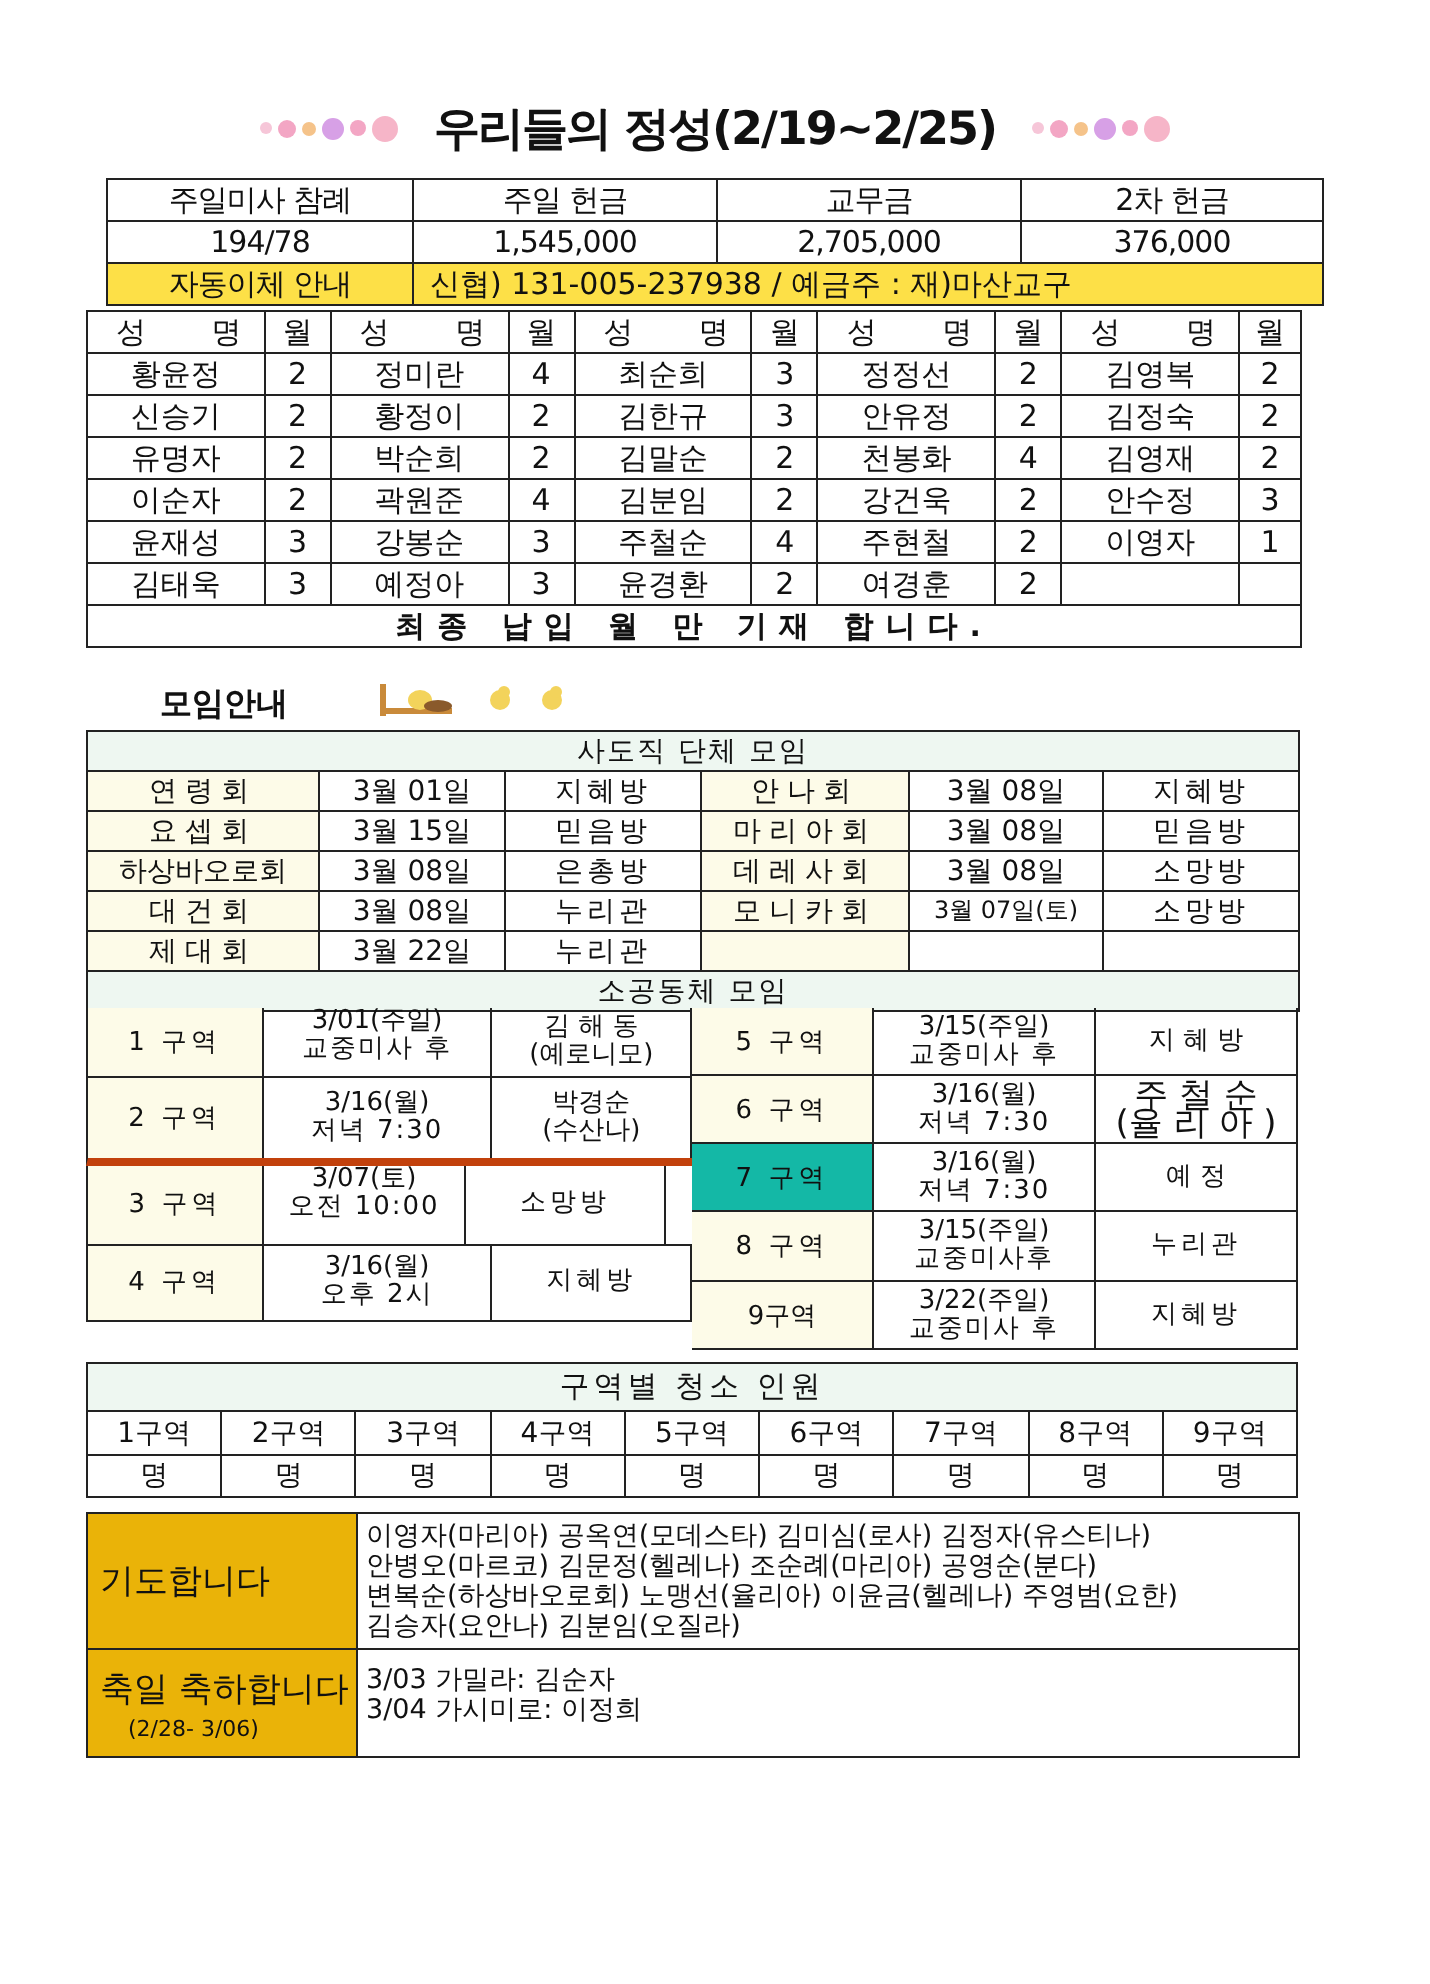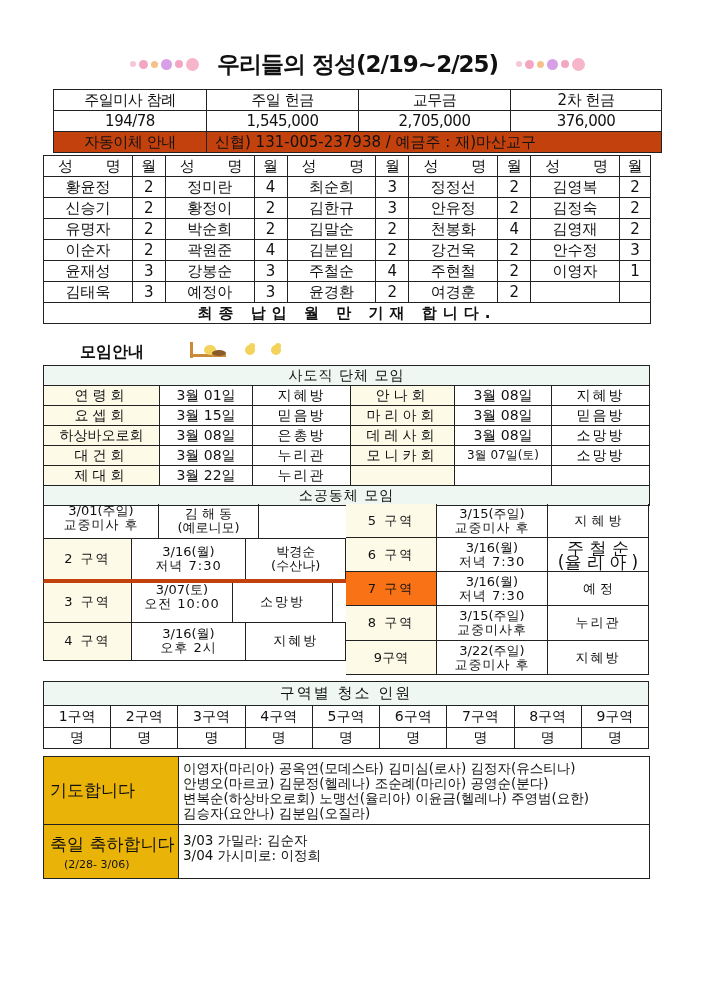--- a/index.html
+++ b/index.html
@@ -10,21 +10,21 @@
   .title { font-size: 23px; font-weight: bold; letter-spacing: -1px; margin: 0 18px; }
   .flowers { display: flex; align-items: center; gap: 3px; height: 20px; }
   .fl { border-radius: 50%; display: inline-block; }
 
   table { border-collapse: collapse; table-layout: fixed; position: absolute; }
   td { border: 1px solid #222; text-align: center; vertical-align: middle; overflow: hidden; white-space: nowrap; }
 
   
   #tbl-offer { left: 53px; top: 89px; width: 608px; }
   #tbl-offer td { height: 21px; font-size: 15px; letter-spacing: -0.5px; }
-  #tbl-offer tr.r3 td { background: #c2410c; }
+  #tbl-offer tr.r3 td { background: #fde047; }
   #tbl-offer tr.r3 td.acct { text-align: left; padding-left: 8px; letter-spacing: 0; }
 
   
   #tbl-roster { left: 43px; top: 155px; width: 608px; }
   #tbl-roster td { height: 21px; font-size: 15px; }
   #tbl-roster td.spaced { letter-spacing: 14px; padding-left: 14px; }
   #tbl-roster tr.note td { font-size: 15px; letter-spacing: 6px; font-weight: bold; text-align: center; }
 
   .section-label { position: absolute; left: 80px; top: 342px; font-size: 16px; font-weight: bold; }
   .birds { position: absolute; left: 188px; top: 340px; width: 110px; height: 20px; }
@@ -273,20 +273,21 @@
   <tr>
         <td class="hdr" colspan="6">소공동체 모임</td>
       </tr>
 </tbody>
   </table>
 
 <div style="position:absolute; left:43px; top:504px; width:606px; height:172px; display:flex;">
   <div style="width:303px; display:flex; flex-direction:column;">
 
     <div class="crow" style="display:flex; height:34.5px; border-left:1px solid #222; border-bottom:1px solid #222;">
+      <div style="width:88px;background:#fdfbe8;border-right:1px solid #222;display:flex;align-items:center;justify-content:center;font-size:13px;letter-spacing:2px;">1 구역</div>
       <div style="width:115px;border-right:1px solid #222;display:flex;flex-direction:column;align-items:center;justify-content:flex-start;font-size:13px;line-height:14px;">
         <span>3/01(주일)</span>
         <span style="letter-spacing:1px;">교중미사 후</span>
       </div>
       <div style="width:100px;border-right:1px solid #222;display:flex;flex-direction:column;align-items:center;justify-content:center;font-size:13px;line-height:14px;">
         <span>김 해 동</span>
         <span>(예로니모)</span>
       </div>
     </div>
 
@@ -344,21 +345,21 @@
         <span>3/16(월)</span>
         <span style="letter-spacing:1px;">저녁 7:30</span>
       </div>
       <div style="flex:1;display:flex;flex-direction:column;align-items:center;justify-content:center;font-size:17px;line-height:14px;">
         <span>주 철 순</span>
         <span>(율 리 아 )</span>
       </div>
     </div>
 
     <div style="display:flex; height:34px; border-bottom:1px solid #222; border-right:1px solid #222;">
-      <div style="width:91px;background:#f97316;border-right:1px solid #222;display:flex;align-items:center;justify-content:center;font-size:13px;letter-spacing:2px;">7 구역</div>
+      <div style="width:91px;background:#14b8a6;border-right:1px solid #222;display:flex;align-items:center;justify-content:center;font-size:13px;letter-spacing:2px;">7 구역</div>
       <div style="width:111px;border-right:1px solid #222;display:flex;flex-direction:column;align-items:center;justify-content:center;font-size:13px;line-height:14px;">
         <span>3/16(월)</span>
         <span style="letter-spacing:1px;">저녁 7:30</span>
       </div>
       <div style="flex:1;display:flex;flex-direction:column;align-items:center;justify-content:center;font-size:13px;line-height:14px;">
         <span>예 정</span>
       </div>
     </div>
 
     <div style="display:flex; height:35px; border-bottom:1px solid #222; border-right:1px solid #222;">

